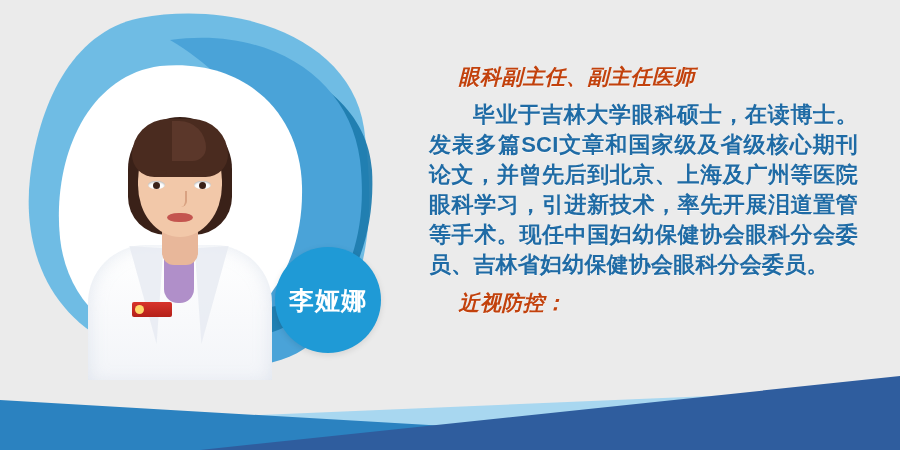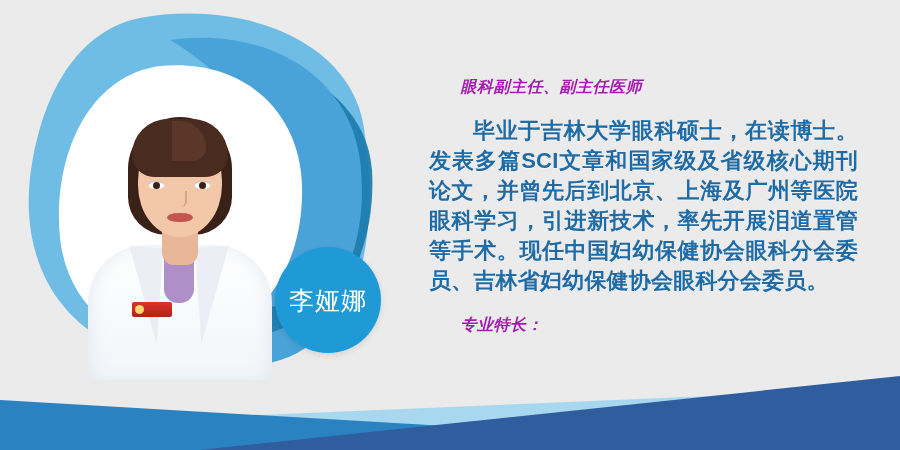--- a/index.html
+++ b/index.html
@@ -164,42 +164,42 @@
     border-radius: 50%;
     background: #1f9ad6;
     display: flex;
     align-items: center;
     justify-content: center;
     box-shadow: 0 2px 6px rgba(0,0,0,.10);
   }
   .name-bubble span {
     color: #ffffff;
     font-size: 25px;
-    font-weight: 400;
+    font-weight: 700;
     letter-spacing: 1px;
     line-height: 1;
     white-space: nowrap;
   }
 
   
   .bio {
     position: absolute;
     left: 421px;
     top: 58px;
     width: 445px;
   }
   .bio-heading {
-    color: #a21caf;
-    font-size: 16px;
+    color: #c2410c;
+    font-size: 21px;
     font-weight: 700;
     font-style: italic;
     line-height: 30px;
     text-indent: 1.6em;
     letter-spacing: .5px;
-    margin: 14px;
+    margin: 4px;
     text-shadow: 0 1px 0 rgba(255,255,255,.55);
   }
   .bio-para {
     color: #1f6ba5;
     font-size: 22px;
     font-weight: 700;
     line-height: 30px;
     text-indent: 2em;
     margin: 8px;
     text-align: justify;
@@ -262,21 +262,21 @@
     </div>
   </div>
 
   <div class="name-bubble">
     <span>李娅娜</span>
   </div>
 
   <div class="bio">
     <p class="bio-heading">眼科副主任、副主任医师</p>
     <p class="bio-para">毕业于吉林大学眼科硕士，在读博士。发表多篇SCI文章和国家级及省级核心期刊论文，并曾先后到北京、上海及广州等医院眼科学习，引进新技术，率先开展泪道置管等手术。现任中国妇幼保健协会眼科分会委员、吉林省妇幼保健协会眼科分会委员。</p>
-    <p class="bio-heading">专业特长：</p>
+    <p class="bio-heading">近视防控：</p>
   </div>
 
   <svg class="band-layer" viewBox="0 0 900 120" preserveAspectRatio="none">
     <polygon points="0,120 900,120 900,58 0,96" fill="#a8d7f0"></polygon>
     <polygon points="0,120 860,120 0,70" fill="#2b82c0"></polygon>
     <polygon points="900,120 900,46 200,120" fill="#2f5d9e"></polygon>
   </svg>
 
 </div>
 

